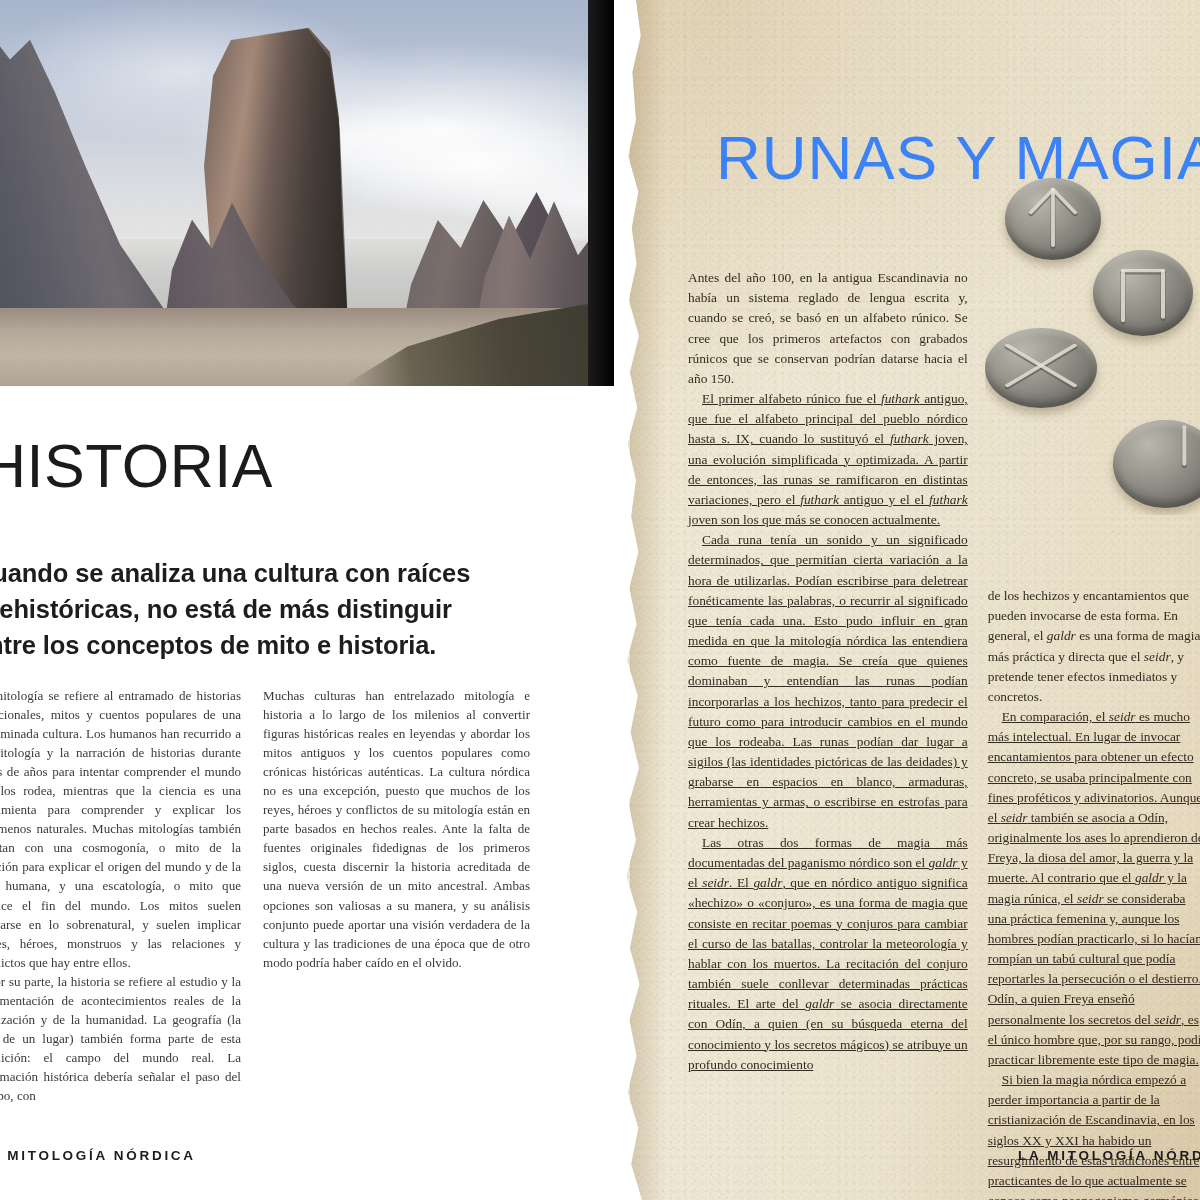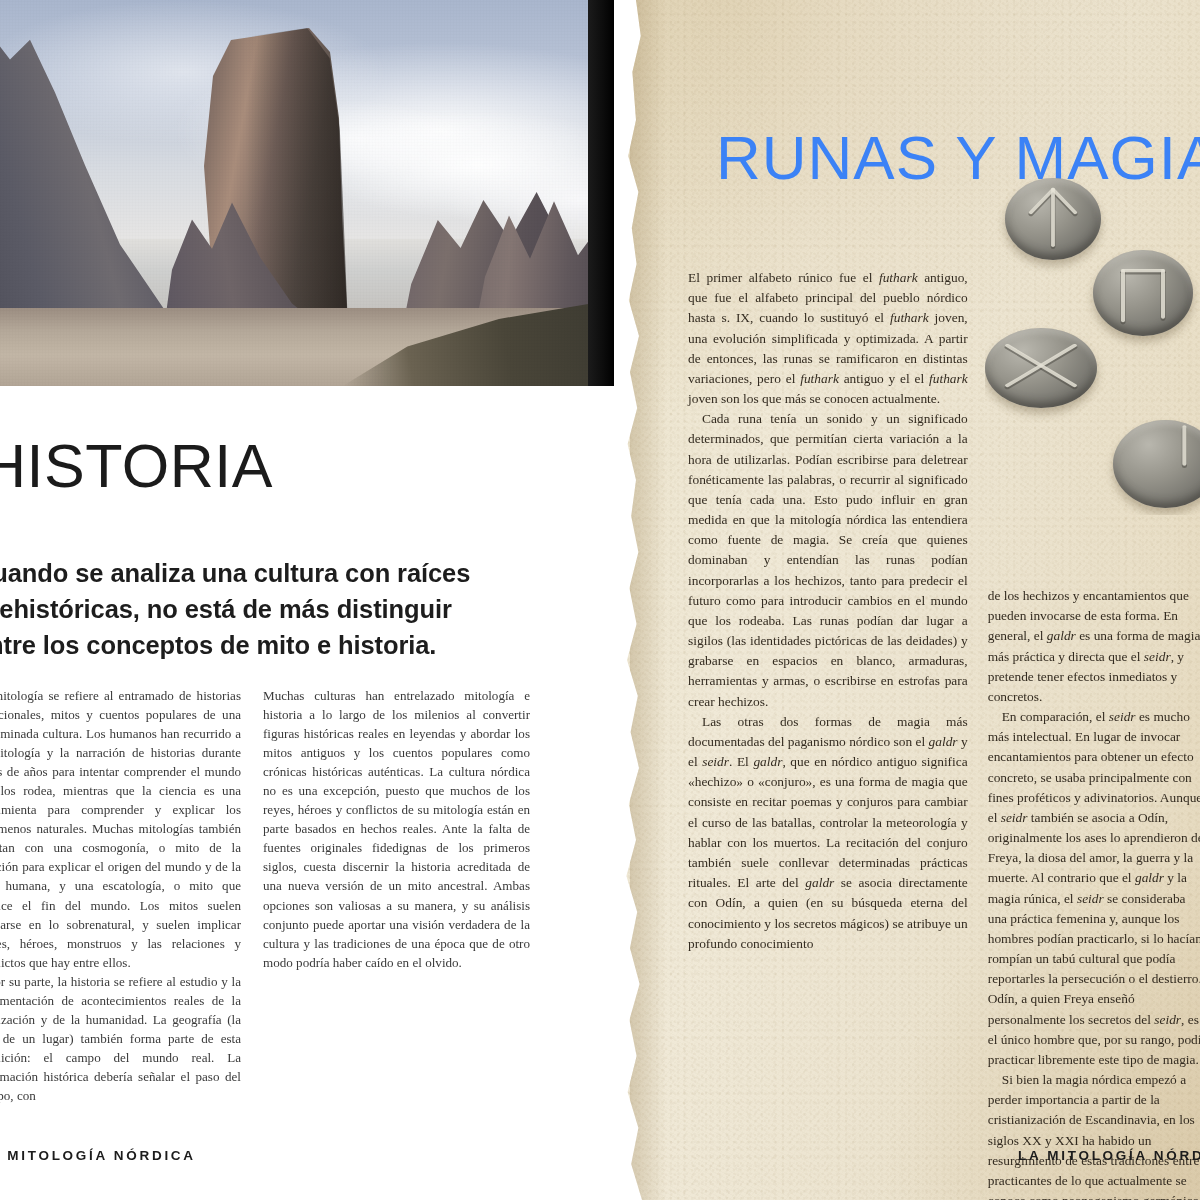--- a/index.html
+++ b/index.html
@@ -198,21 +198,21 @@
     display:flex;gap:20px;
   }
   .rp-col{
     width:292px;
     font-family:"Liberation Serif",serif;
     font-size:13.4px;line-height:1.505;color:#332b20;
     text-align:justify;
   }
   .rp-col.second{width:230px;text-align:left;}
   .rp-col p{margin:0;}
-  .rp-col p + p{text-indent:14px;}
+  .rp-col p + p{text-indent:14px;text-decoration:underline;}
   .rp-col i{font-style:italic;}
   .rp-col.second{padding-top:318px;}
   .rp-footer{
     position:absolute;left:418px;top:1148px;
     font-family:"Liberation Sans",sans-serif;font-weight:bold;
     font-size:13.5px;letter-spacing:2.7px;color:#1c1c1c;white-space:nowrap;
   }
 </style>
 </head>
 <body>
@@ -301,20 +301,21 @@
       <div class="rune r4">
         <svg viewBox="0 0 100 100" preserveAspectRatio="none">
           <line class="sh" x1="68" y1="10" x2="68" y2="52"></line>
           <line x1="68" y1="8" x2="68" y2="50"></line>
         </svg>
       </div>
     </div>
 
     <div class="rp-cols">
       <div class="rp-col">
+        <p>Antes del año 100, en la antigua Escandinavia no había un sistema reglado de lengua escrita y, cuando se creó, se basó en un alfabeto rúnico. Se cree que los primeros artefactos con grabados rúnicos que se conservan podrían datarse hacia el año 150.</p>
         <p>El primer alfabeto rúnico fue el <i>futhark</i> antiguo, que fue el alfabeto principal del pueblo nórdico hasta s. IX, cuando lo sustituyó el <i>futhark</i> joven, una evolución simplificada y optimizada. A partir de entonces, las runas se ramificaron en distintas variaciones, pero el <i>futhark</i> antiguo y el el <i>futhark</i> joven son los que más se conocen actualmente.</p>
         <p>Cada runa tenía un sonido y un significado determinados, que permitían cierta variación a la hora de utilizarlas. Podían escribirse para deletrear fonéticamente las palabras, o recurrir al significado que tenía cada una. Esto pudo influir en gran medida en que la mitología nórdica las entendiera como fuente de magia. Se creía que quienes dominaban y entendían las runas podían incorporarlas a los hechizos, tanto para predecir el futuro como para introducir cambios en el mundo que los rodeaba. Las runas podían dar lugar a sigilos (las identidades pictóricas de las deidades) y grabarse en espacios en blanco, armaduras, herramientas y armas, o escribirse en estrofas para crear hechizos.</p>
         <p>Las otras dos formas de magia más documentadas del paganismo nórdico son el <i>galdr</i> y el <i>seidr</i>. El <i>galdr</i>, que en nórdico antiguo significa «hechizo» o «conjuro», es una forma de magia que consiste en recitar poemas y conjuros para cambiar el curso de las batallas, controlar la meteorología y hablar con los muertos. La recitación del conjuro también suele conllevar determinadas prácticas rituales. El arte del <i>galdr</i> se asocia directamente con Odín, a quien (en su búsqueda eterna del conocimiento y los secretos mágicos) se atribuye un profundo conocimiento</p>
       </div>
       <div class="rp-col second">
         <p>de los hechizos y encantamientos que pueden invocarse de esta forma. En general, el <i>galdr</i> es una forma de magia más práctica y directa que el <i>seidr</i>, y pretende tener efectos inmediatos y concretos.</p>
         <p>En comparación, el <i>seidr</i> es mucho más intelectual. En lugar de invocar encantamientos para obtener un efecto concreto, se usaba principalmente con fines proféticos y adivinatorios. Aunque el <i>seidr</i> también se asocia a Odín, originalmente los ases lo aprendieron de Freya, la diosa del amor, la guerra y la muerte. Al contrario que el <i>galdr</i> y la magia rúnica, el <i>seidr</i> se consideraba una práctica femenina y, aunque los hombres podían practicarlo, si lo hacían rompían un tabú cultural que podía reportarles la persecución o el destierro. Odín, a quien Freya enseñó personalmente los secretos del <i>seidr</i>, es el único hombre que, por su rango, podía practicar libremente este tipo de magia.</p>
         <p>Si bien la magia nórdica empezó a perder importancia a partir de la cristianización de Escandinavia, en los siglos XX y XXI ha habido un resurgimiento de estas tradiciones entre practicantes de lo que actualmente se conoce como neopaganismo germánico o etenismo, quienes dan mucha importancia a la adivinación rúnica.</p>
       </div>
     </div>

